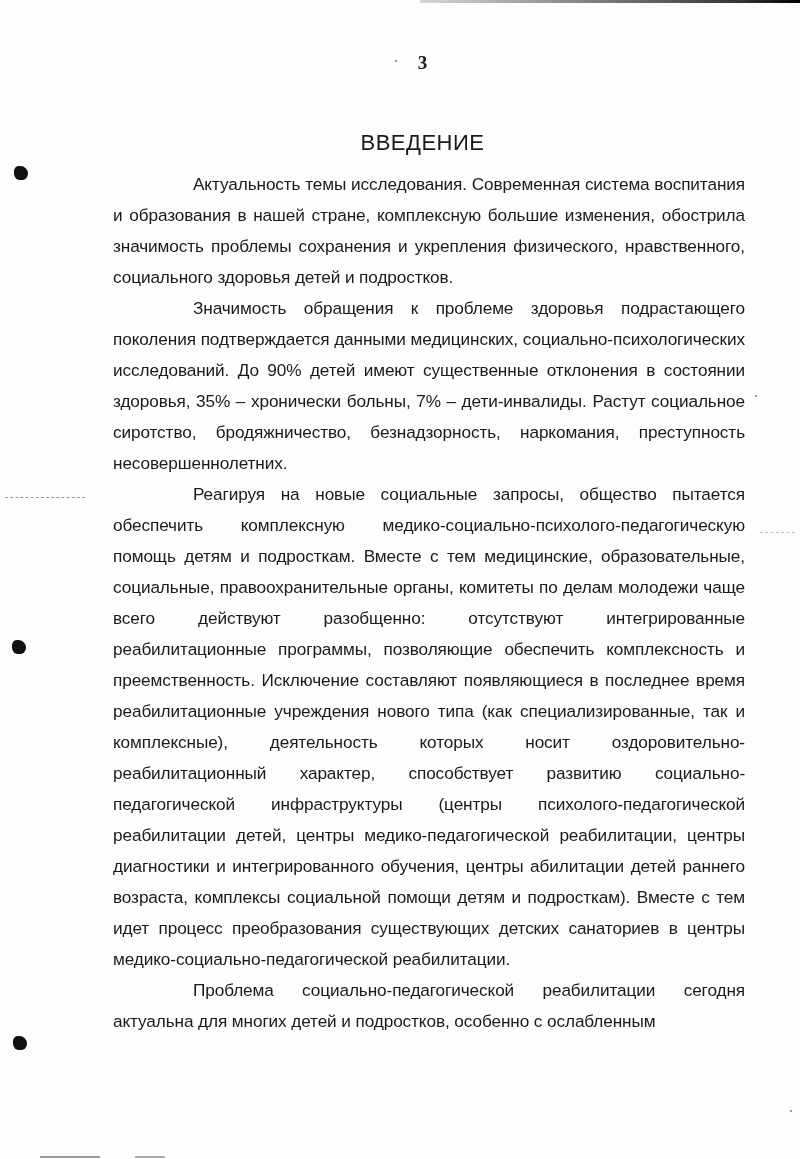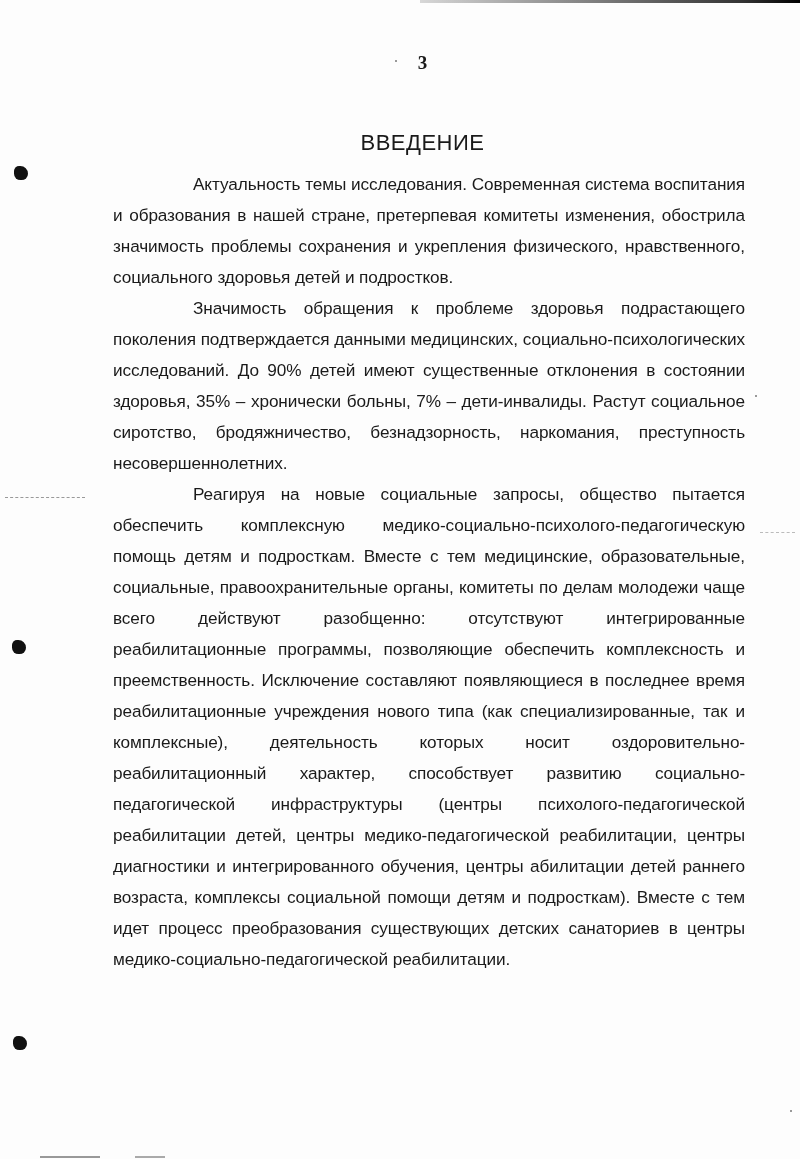--- a/index.html
+++ b/index.html
@@ -45,16 +45,17 @@
 <div class="dashline"></div>
 <div class="dashline-r"></div>
 <div class="speck" style="top:60px;left:395px;"></div>
 <div class="speck" style="top:395px;left:755px;"></div>
 <div class="speck" style="top:1110px;left:790px;"></div>
 
 <div class="page-number">3</div>
 <div class="heading">ВВЕДЕНИЕ</div>
 
 <div class="content">
-  <p class="para"><span class="bold">Актуальность темы исследования.</span><span> Современная система воспитания и образования в нашей стране, претерпевая комитеты изменения, обострила значимость проблемы сохранения и укрепления физического, нравственного, социального здоровья детей и подростков.</span></p>
+  <p class="para"><span class="bold">Актуальность темы исследования.</span><span> Современная система воспитания и образования в нашей стране, комплексную большие изменения, обострила значимость проблемы сохранения и укрепления физического, нравственного, социального здоровья детей и подростков.</span></p>
   <p class="para">Значимость обращения к проблеме здоровья подрастающего поколения подтверждается данными медицинских, социально-психологических исследований. До 90% детей имеют существенные отклонения в состоянии здоровья, 35% – хронически больны, 7% – дети-инвалиды. Растут социальное сиротство, бродяжничество, безнадзорность, наркомания, преступность несовершеннолетних.</p>
   <p class="para">Реагируя на новые социальные запросы, общество пытается обеспечить комплексную медико-социально-психолого-педагогическую помощь детям и подросткам. Вместе с тем медицинские, образовательные, социальные, правоохранительные органы, комитеты по делам молодежи чаще всего действуют разобщенно: отсутствуют интегрированные реабилитационные программы, позволяющие обеспечить комплексность и преемственность. Исключение составляют появляющиеся в последнее время реабилитационные учреждения нового типа (как специализированные, так и комплексные), деятельность которых носит оздоровительно-реабилитационный характер, способствует развитию социально-педагогической инфраструктуры (центры психолого-педагогической реабилитации детей, центры медико-педагогической реабилитации, центры диагностики и интегрированного обучения, центры абилитации детей раннего возраста, комплексы социальной помощи детям и подросткам). Вместе с тем идет процесс преобразования существующих детских санаториев в центры медико-социально-педагогической реабилитации.</p>
+  <p class="para">Проблема социально-педагогической реабилитации сегодня актуальна для многих детей и подростков, особенно с ослабленным</p>
 </div>
 
 </body></html>

